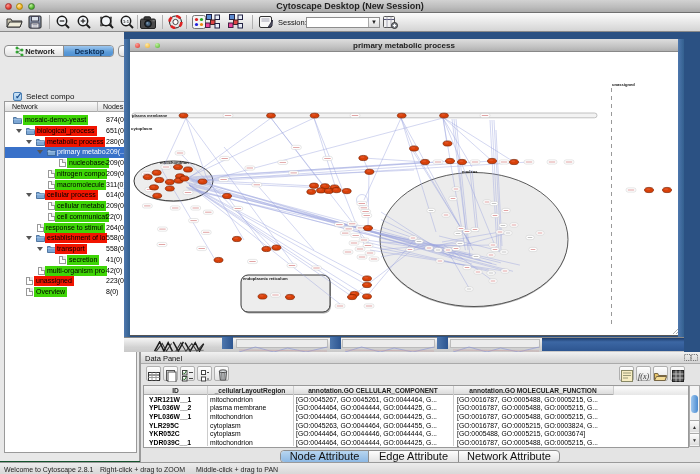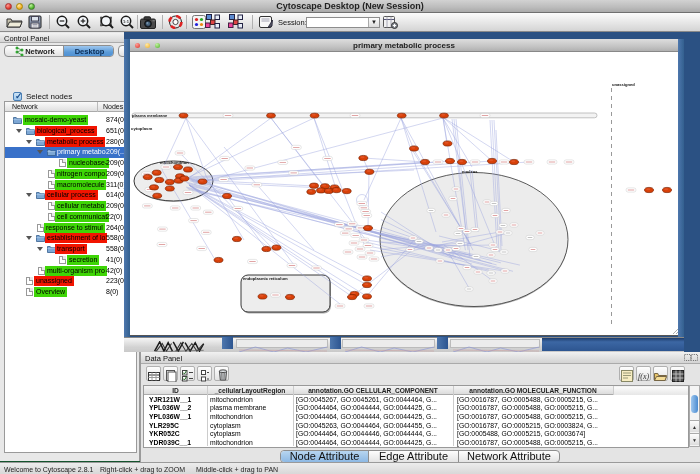--- a/index.html
+++ b/index.html
@@ -195,45 +195,38 @@
           <line x1="0.5" y1="4.5" x2="11.5" y2="4.5" stroke="#557" stroke-width="1"></line>
           <line x1="4" y1="1.5" x2="4" y2="12.5" stroke="#99a" stroke-width="0.8"></line>
           <line x1="8" y1="1.5" x2="8" y2="12.5" stroke="#99a" stroke-width="0.8"></line>
           <circle cx="11.5" cy="10.5" r="3" fill="#8a8f96" stroke="#333"></circle>
           <line x1="11.5" y1="9" x2="11.5" y2="12" stroke="#fff" stroke-width="1"></line>
           <line x1="10" y1="10.5" x2="13" y2="10.5" stroke="#fff" stroke-width="1"></line>
         </svg></div>
 </div>
 
 <div id="leftpanel" class="abs">
-<div id="cphead" class="abs">
-        <span>Control Panel</span>
-<svg width="8" height="8" viewBox="0 0 8 8" style="position:absolute;right:4px;top:1px;">
-          <rect x="0.5" y="0.5" width="7" height="7" fill="none" stroke="#666" stroke-dasharray="1.5 1"></rect>
-          <rect x="2.5" y="2.5" width="5" height="5" fill="#cdd" stroke="#666" stroke-width="0.7"></rect>
-        </svg>
-      </div>
 <div id="tabs" class="abs">
   <div class="tabgrp">
           <div class="tabnet"><span style="position:absolute;left:10px;top:0px;"><svg width="9" height="11" viewBox="0 0 9 11">
                 <circle cx="2" cy="2" r="1.5" fill="#3a3"></circle>
                 <circle cx="7" cy="4" r="1.5" fill="#3a3"></circle>
                 <circle cx="2" cy="6" r="1.5" fill="#3a3"></circle>
                 <circle cx="7" cy="9" r="1.5" fill="#3a3"></circle>
                 <line x1="2" y1="2" x2="7" y2="4" stroke="#383" stroke-width="0.7"></line>
                 <line x1="2" y1="6" x2="7" y2="4" stroke="#383" stroke-width="0.7"></line>
                 <line x1="2" y1="6" x2="7" y2="9" stroke="#383" stroke-width="0.7"></line>
               </svg></span><span style="margin-left:12px;">Network</span></div>
           <div class="tabmos">Desktop</div>
         </div>
   <div class="tabarr">▶</div>
 </div>
 <div id="selrow" class="abs">
         <div id="cbx"></div>
-        <span>Select nodes</span>
+        <span>Select compo</span>
       </div>
 <div id="treewrap" class="abs">
 <div id="treehead">
           <span class="n1">Network</span>
           <span class="n2">Nodes</span>
           <div class="vs"></div>
         </div>
 <div class="trow" style="top:13.0px;">
           <div style="position:absolute;left:8px;top:1px;"><svg width="9" height="8" viewBox="0 0 9 8">
               <path d="M0.5 2 L0.5 7.5 L8.5 7.5 L8.5 2.8 L4 2.8 L3.2 1.5 L0.5 1.5 Z" fill="#7da7d4" stroke="#35608f" stroke-width="0.8"></path>

